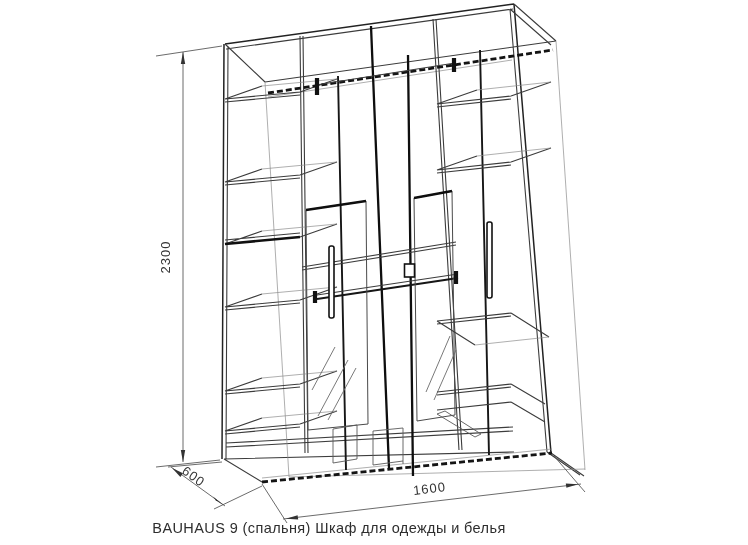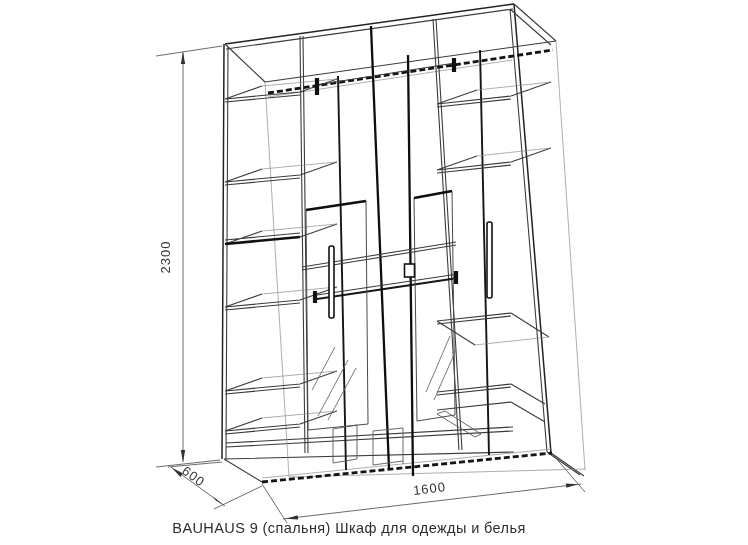--- a/index.html
+++ b/index.html
@@ -13,21 +13,21 @@
   .edge {stroke:#222222;stroke-width:1.5;fill:none;}
   .bold {stroke:#161616;stroke-width:1.9;fill:none;}
   .xbold{stroke:#0e0e0e;stroke-width:2.3;fill:none;}
   .shelfedge{stroke:#101010;stroke-width:2.6;fill:none;}
   .dash {stroke:#141414;stroke-width:2.8;fill:none;stroke-dasharray:6 3;}
   .bracket{stroke:#111111;stroke-width:4.2;fill:none;}
   .dimline{stroke-width:0.9;fill:none;}
   .dimtext{font-size:13px;fill:#333;letter-spacing:1px;text-anchor:middle;
            font-family:"Liberation Sans",sans-serif;}
   .caption{position:absolute;left:0;top:520px;width:658px;text-align:center;
-           font-size:14.5px;color:#2e2e2e;letter-spacing:0.4px;padding-left:20px;}
+           font-size:14.5px;color:#2e2e2e;letter-spacing:0.4px;}
 </style>
 </head>
 <body>
 
 <div id="stage">
 <svg width="748" height="545" viewBox="0 0 748 545">
 
   <g>
     <path class="edge" d="M225,44 L514,4 M224,44 L222,459 M514,4 L551,453"></path>
     <path class="med" d="M226,49 L513,9 M228,46 L226,459 M510,9 L547,452

